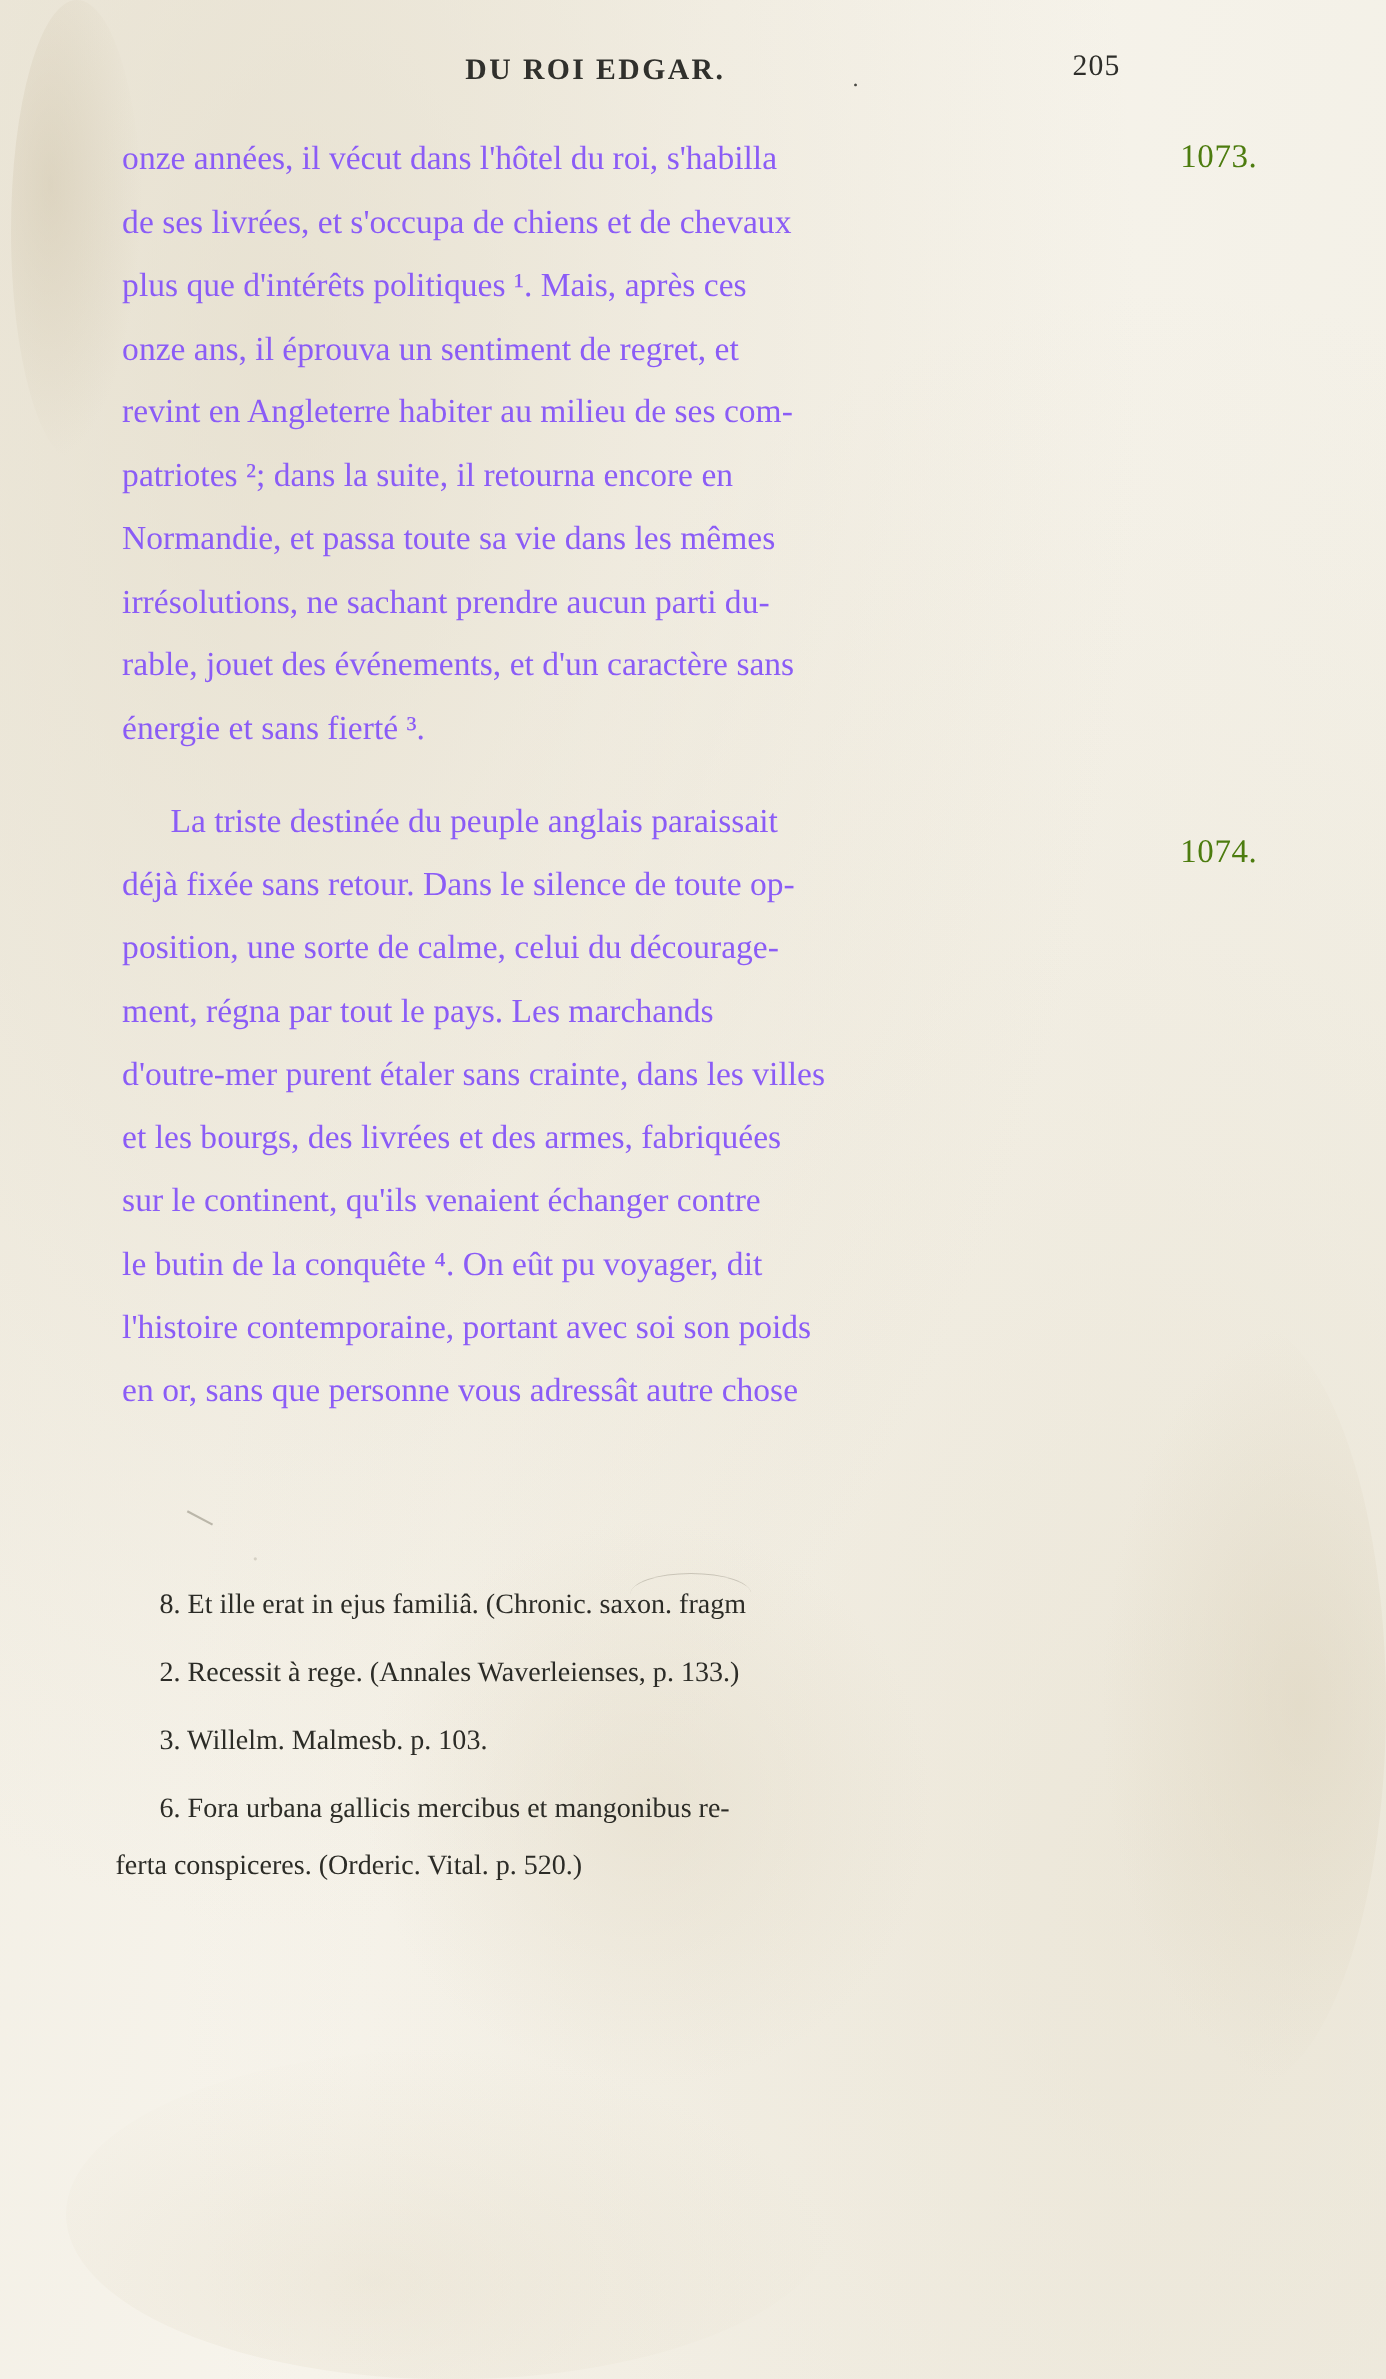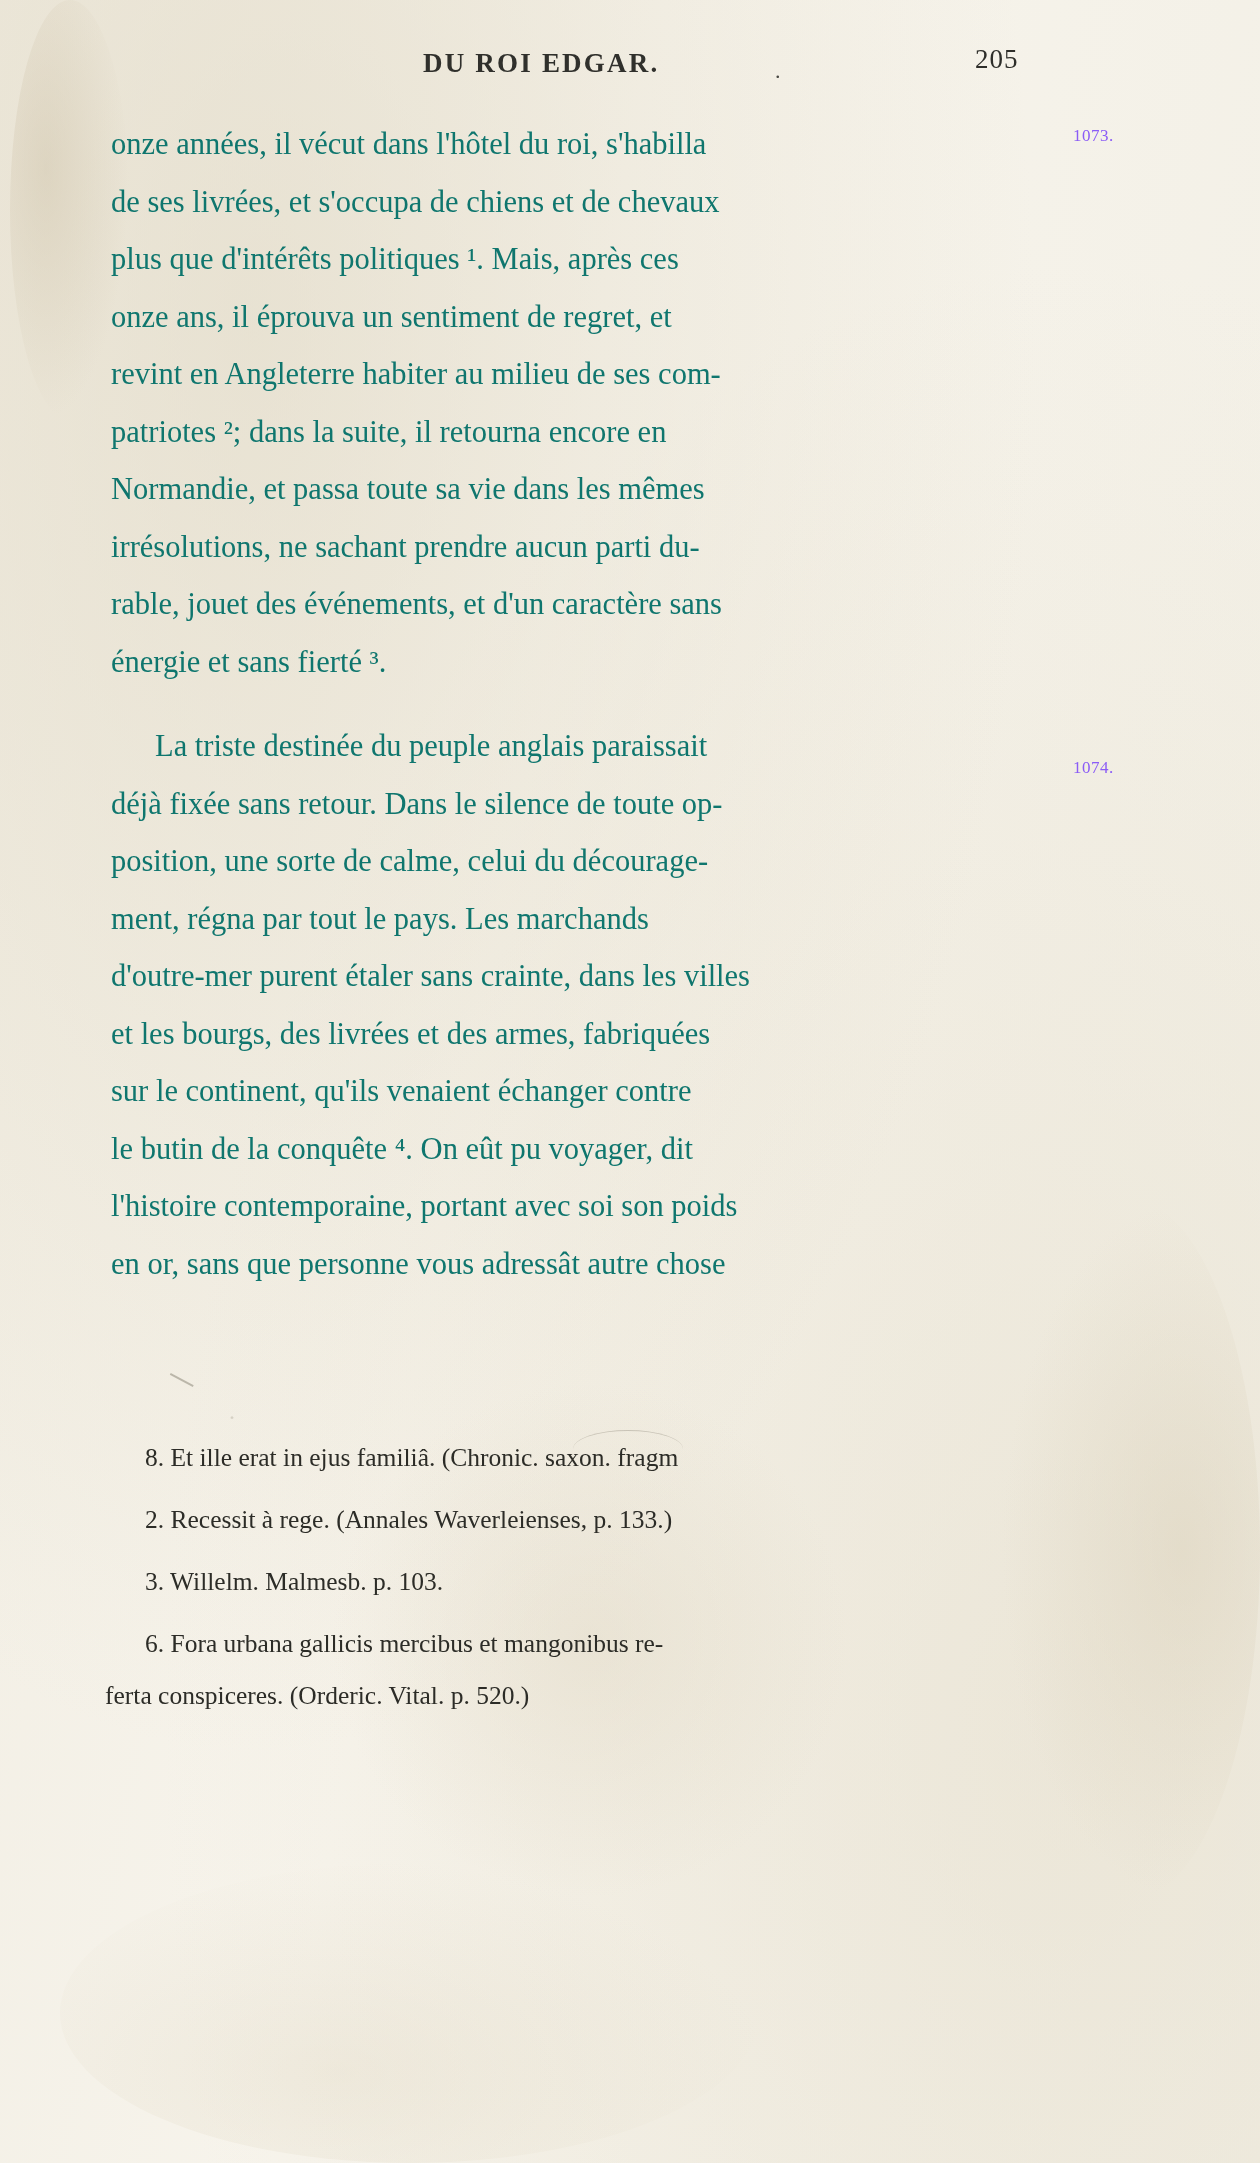--- a/index.html
+++ b/index.html
@@ -78,33 +78,33 @@
 
   
   .body-block {
     position: absolute;
     left: 78px;
     width: 964px;
   }
   .para {
     font-size: 30.5px;
     line-height: 57.5px;
-    color: #0f766e;
+    color: #8b5cf6;
   }
   .para .ln {
     display: block;
     white-space: nowrap;
   }
 
   
   .marginal {
     position: absolute;
-    font-size: 17px;
+    font-size: 30px;
     letter-spacing: 0.5px;
-    color: #8b5cf6;
+    color: #4d7c0f;
     white-space: nowrap;
   }
 
   
   .footnotes {
     position: absolute;
     left: 72px;
     top: 1432px;
     width: 978px;
     font-size: 25.5px;

